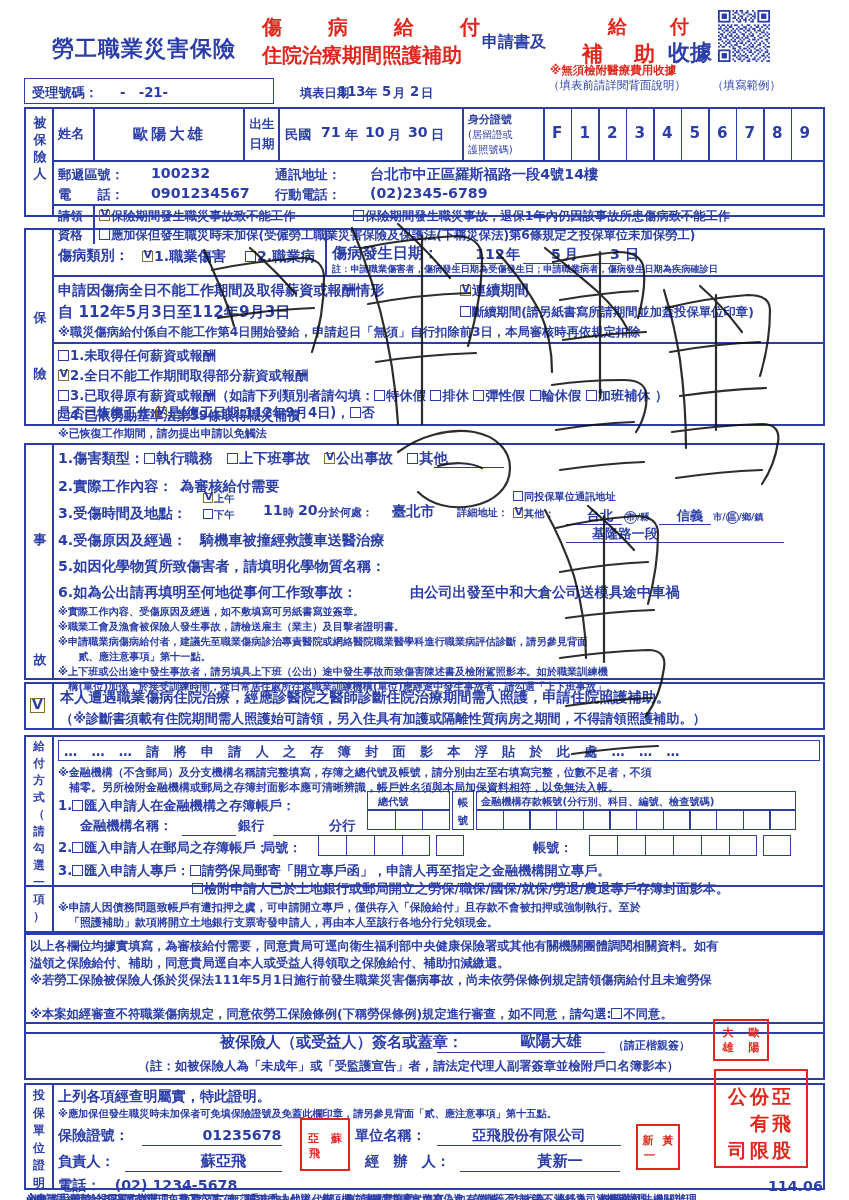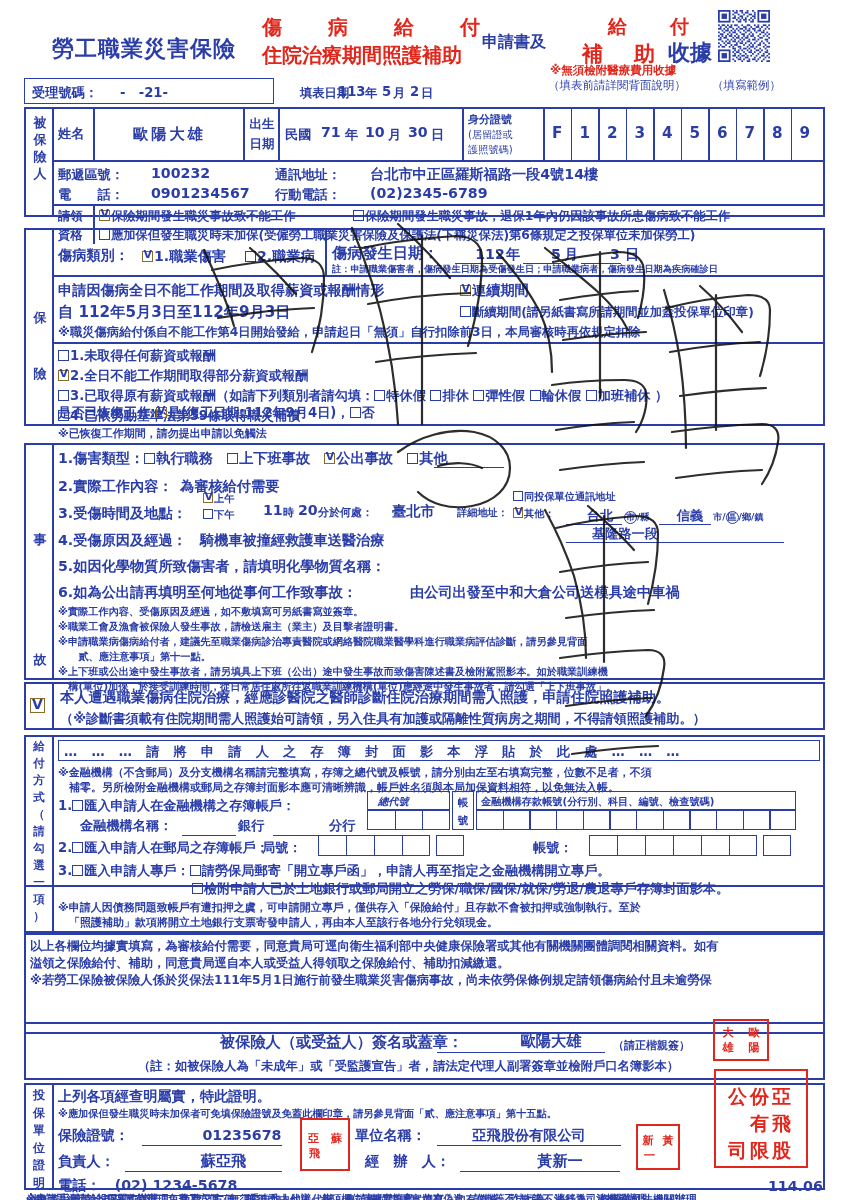--- a/index.html
+++ b/index.html
@@ -511,21 +511,21 @@
   <div class="txt s11 b" style="left:58px;top:780px;">　補零。另所檢附金融機構或郵局之存簿封面影本應可清晰辨識，帳戶姓名須與本局加保資料相符，以免無法入帳。</div>
 
   <div class="txt s13 b" style="left:58px;top:797px;"><span>1.</span><span class="cb"></span><span>匯入申請人在金融機構之存簿帳戶：</span></div>
   <div class="txt s13 b" style="left:80px;top:817px;">金融機構名稱：</div>
   <div class="ul" style="left:182px;top:818px;position:absolute;width:54px;height:17px;"></div>
   <div class="txt s13 b" style="left:238px;top:817px;">銀行</div>
   <div class="ul" style="left:273px;top:818px;position:absolute;width:54px;height:17px;"></div>
   <div class="txt s13 b" style="left:329px;top:817px;">分行</div>
 
   <div class="bx" style="left:367px;top:791px;width:83px;height:19px;border-width:1.4px;"></div>
-  <div class="txt s10 b" style="left:378px;top:795px;font-style:italic;">總代號</div>
+  <div class="txt s10 b" style="left:378px;top:795px;">總代號</div>
   <div class="bx" style="left:367px;top:810px;width:83px;height:20px;border-width:1.4px;"></div>
   <div class="ln" style="left:395px;top:810px;width:1.3px;height:20px;"></div>
   <div class="ln" style="left:422px;top:810px;width:1.3px;height:20px;"></div>
 
   <div class="bx" style="left:452px;top:791px;width:22px;height:39px;border-width:1.4px;"></div>
   <div class="vlbl" style="left:453px;top:793px;width:20px;font-size:10.5px;line-height:18px;">帳<br>號</div>
 
   <div class="bx" style="left:476px;top:791px;width:320px;height:19px;border-width:1.4px;"></div>
   <div class="txt s10 b" style="left:481px;top:795px;">金融機構存款帳號(分行別、科目、編號、檢查號碼)</div>
   <div class="bx" style="left:476px;top:810px;width:320px;height:20px;border-width:1.4px;"></div>
@@ -564,20 +564,21 @@
   <div class="txt s11 b" style="left:58px;top:900px;">※申請人因債務問題致帳戶有遭扣押之虞，可申請開立專戶，僅供存入「保險給付」且存款不會被扣押或強制執行。至於</div>
   <div class="txt s11 b" style="left:58px;top:915px;">　「照護補助」款項將開立土地銀行支票寄發申請人，再由本人至該行各地分行兌領現金。</div>
 
   <div class="bx" style="left:24px;top:887px;width:801px;height:46px;border-width:2.5px;border-top:none;"></div>
   <div class="ln" style="left:52px;top:887px;width:1.8px;height:46px;"></div>
 
   <div class="bx" style="left:24px;top:933px;width:801px;height:101px;border-width:2.5px;"></div>
   <div class="txt s12 b red" style="left:30px;top:938px;">以上各欄位均據實填寫，為審核給付需要，同意貴局可逕向衛生福利部中央健康保險署或其他有關機關團體調閱相關資料。如有</div>
   <div class="txt s12 b red" style="left:30px;top:955px;">溢領之保險給付、補助，同意貴局逕自本人或受益人得領取之保險給付、補助扣減繳還。</div>
   <div class="txt s12 b red" style="left:30px;top:972px;">※若勞工保險被保險人係於災保法111年5月1日施行前發生職業災害傷病事故，尚未依勞保條例規定請領傷病給付且未逾勞保</div>
+  <div class="txt s12 b red" style="left:30px;top:1006px;"><span>※本案如經審查不符職業傷病規定，同意依勞工保險條例(下稱勞保條例)規定進行審查，如不同意，請勾選:</span><span class="cb" style="border-color:#2b3ea8;"></span><span>不同意。</span></div>
 
   <div class="bx" style="left:24px;top:1022px;width:801px;height:58px;border-width:2.5px;"></div>
   <div class="txt s15 b" style="left:220px;top:1032px;">被保險人（或受益人）簽名或蓋章：</div>
   <div class="ul" style="left:437px;top:1032px;position:absolute;width:168px;height:20px;"><span class="txt s15 b fill" style="position:relative;left:30px;top:-1px;">歐陽大雄</span></div>
   <div class="txt s11 b" style="left:613px;top:1038px;">（請正楷親簽）</div>
   <div class="txt s12 b" style="left:138px;top:1058px;">（註：如被保險人為「未成年」或「受監護宣告」者，請法定代理人副署簽章並檢附戶口名簿影本）</div>
   <div class="stamp" style="left:713px;top:1019px;width:56px;height:42px;font-size:11px;">
     <div style="display:flex;justify-content:space-around;padding-top:4px;">
         <span>大</span>
         <span>歐</span>

